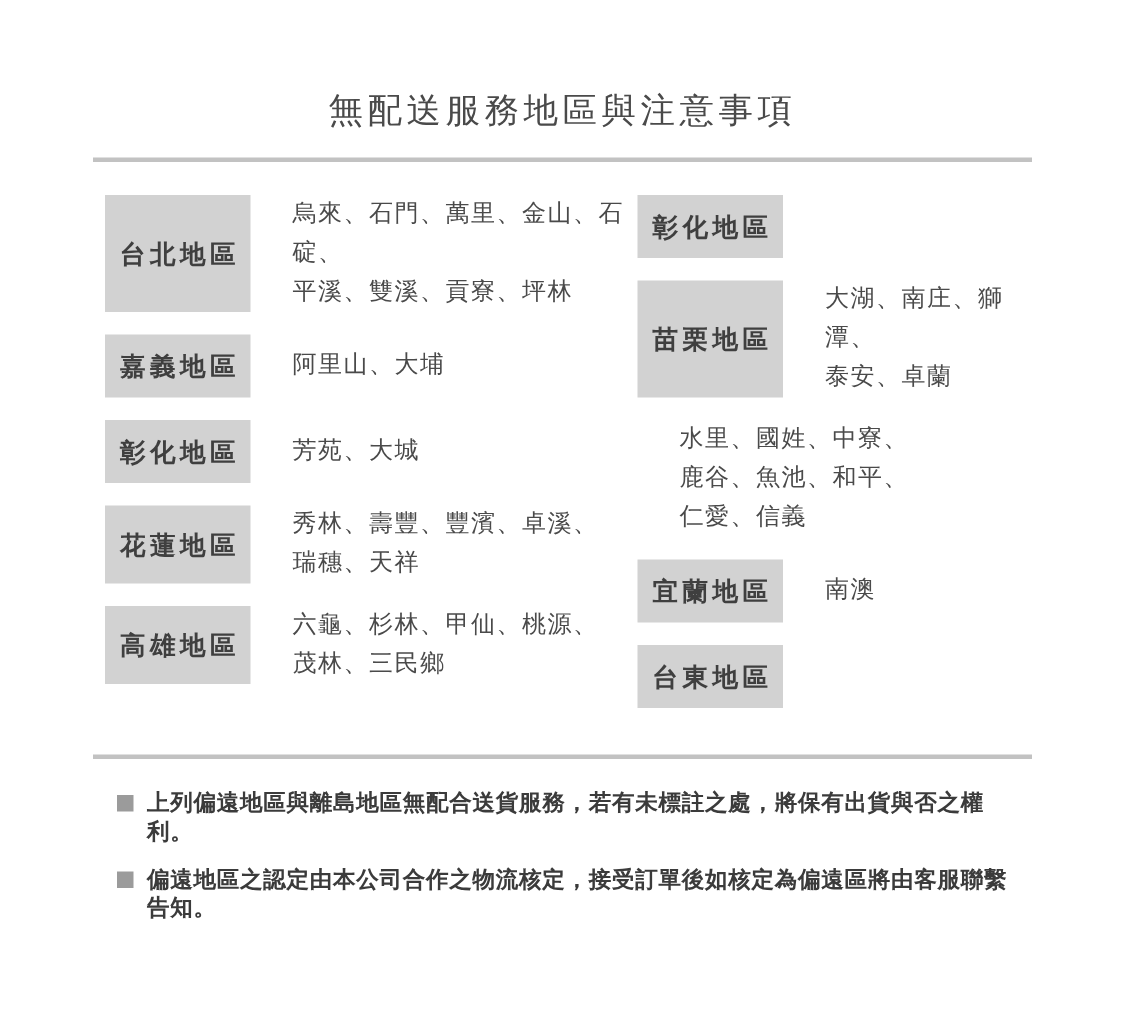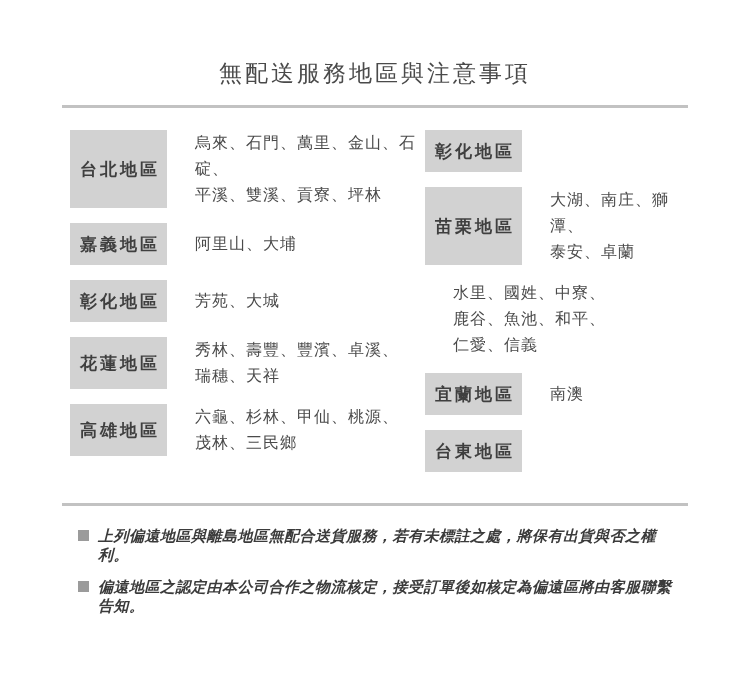--- a/index.html
+++ b/index.html
@@ -82,21 +82,20 @@
     background: #9b9b9b;
     margin-top: 4px;
     margin-right: 9px;
   }
   .note-text {
     font-size: 15px;
     font-weight: bold;
     line-height: 19px;
     color: #3b3b3b;
     letter-spacing: 0.5px;
-    font-style: italic;
   }
 </style>
 </head>
 <body>
 
 <div class="page">
 
   <h1 class="page-title">無配送服務地區與注意事項</h1>
 
   <div class="divider divider-top"></div>

